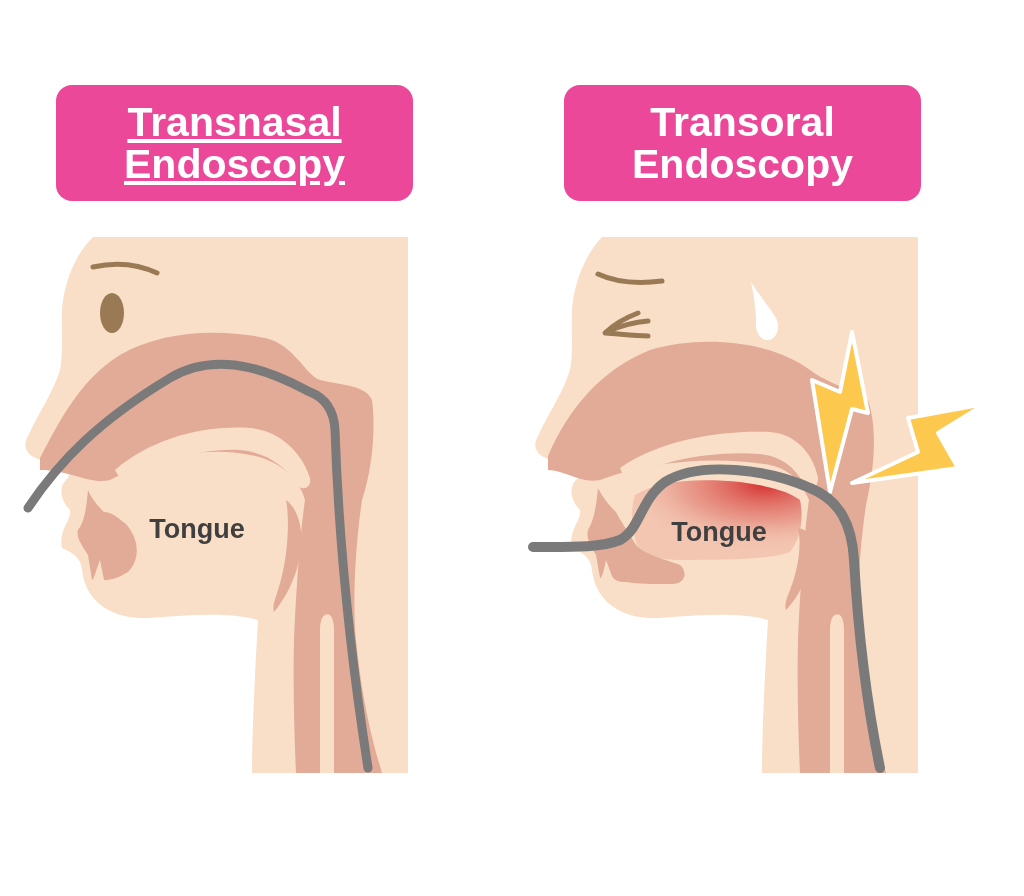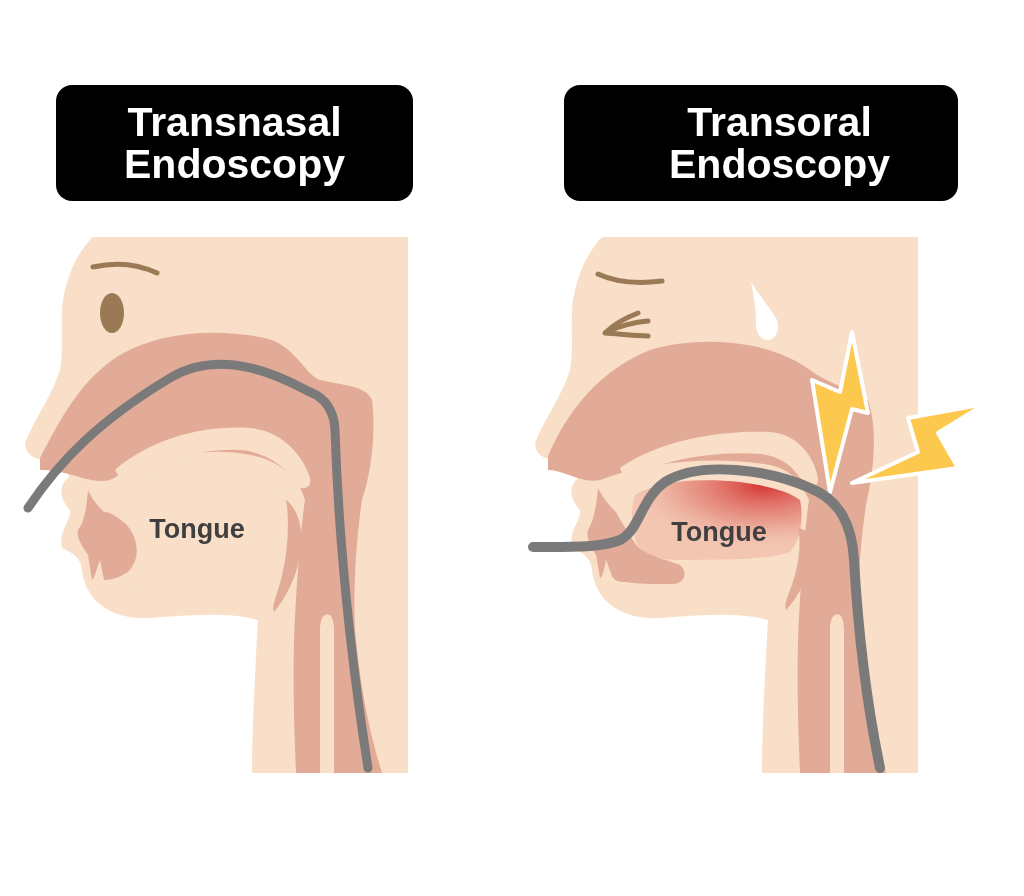--- a/index.html
+++ b/index.html
@@ -13,25 +13,25 @@
   .title-box span { display:block; }
   #title-left { left:56px; }
   #title-right { left:564px; }
   svg.scene { position:absolute; left:0; top:0; }
   .tongue-label { font-family:"Liberation Sans", sans-serif; font-weight:bold;
                   font-size:27px; fill:#3f3f3f; }
 </style>
 </head>
 <body>
 
-<div id="title-left" class="title-box" style="background: #000000;">
+<div id="title-left" class="title-box" style="background: #ec4899; text-decoration: underline;">
   <span>Transnasal</span>
   <span>Endoscopy</span>
 </div>
-<div id="title-right" class="title-box" style="background: #000000; padding-left: 37px;">
+<div id="title-right" class="title-box" style="background: #ec4899;">
   <span>Transoral</span>
   <span>Endoscopy</span>
 </div>
 
 <svg class="scene" width="1024" height="896" viewBox="0 0 1024 896">
   <defs>
     <radialGradient id="painGrad" cx="0.78" cy="0.05" r="0.85">
       <stop offset="0" stop-color="#d42a2a" stop-opacity="0.95"></stop>
       <stop offset="0.55" stop-color="#e07a6e" stop-opacity="0.55"></stop>
       <stop offset="1" stop-color="#f3c6b2" stop-opacity="0"></stop>

